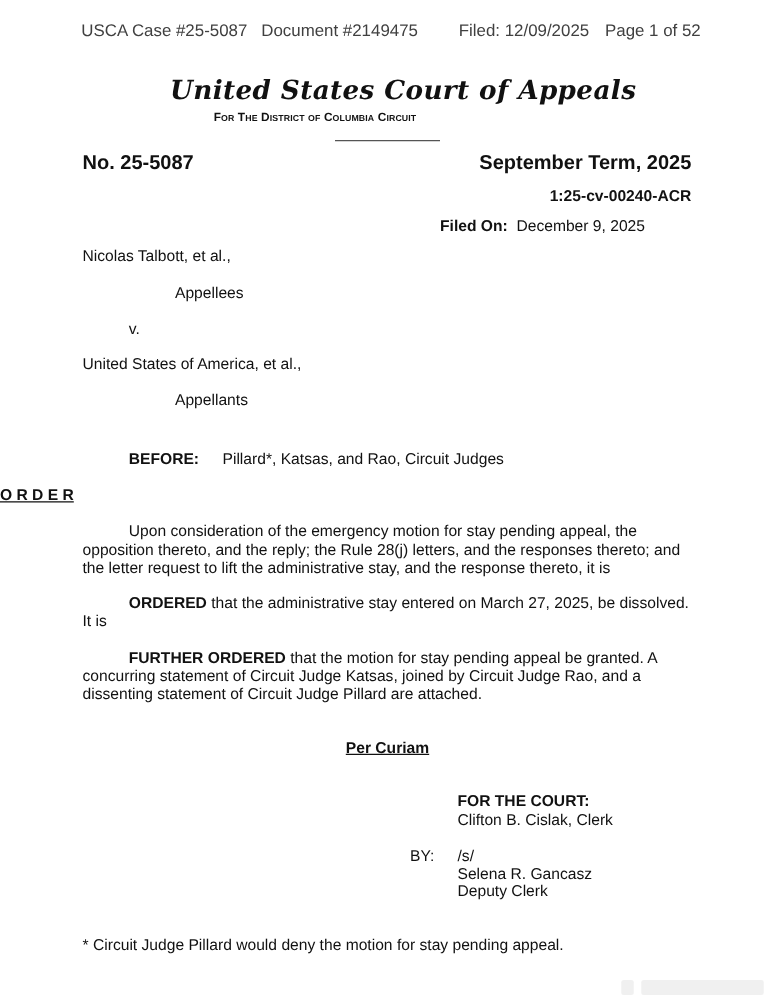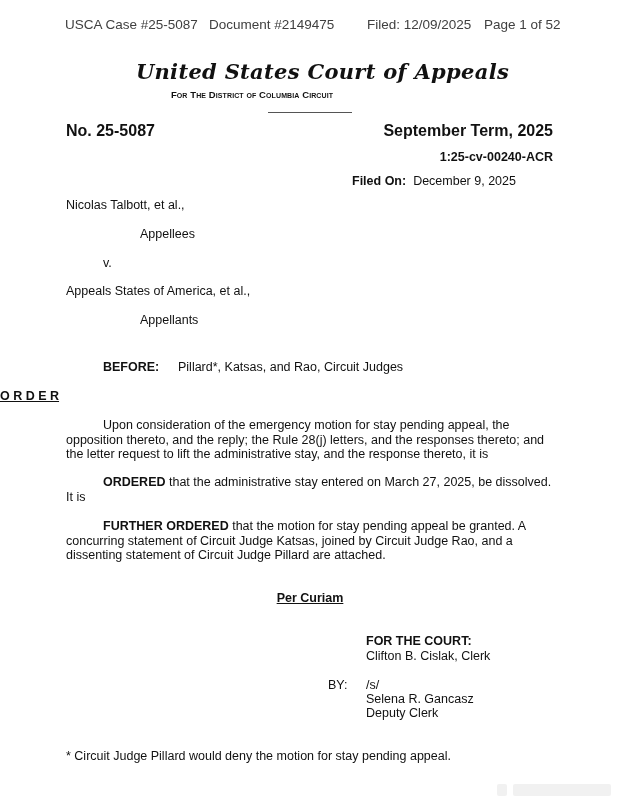--- a/index.html
+++ b/index.html
@@ -39,21 +39,21 @@
 <div class="abs big" style="right:71px">September Term, 2025</div>
 <div class="abs t13 b" style="top:150px; right:71px">1:25-cv-00240-ACR</div>
 <div class="abs t13" style="top:174px; left:352px">
   <span class="b">Filed On:</span>&nbsp;
   <span>December 9, 2025</span>
 </div>
 
 <div class="abs t13" style="top:198px; left:66px">Nicolas Talbott, et al.,</div>
 <div class="abs t13" style="top:227px; left:140px">Appellees</div>
 <div class="abs t13" style="top:256px; left:103px">v.</div>
-<div class="abs t13" style="top:284px; left:66px">Appeals States of America, et al.,</div>
+<div class="abs t13" style="top:284px; left:66px">United States of America, et al.,</div>
 <div class="abs t13" style="top:313px; left:140px">Appellants</div>
 
 <div class="abs t13 b" style="top:360px; left:103px">BEFORE:</div>
 <div class="abs t13" style="top:360px; left:178px">Pillard*, Katsas, and Rao, Circuit Judges</div>
 
 <div class="abs t13 b u" style="top:389px; left:0; width:624px; text-align:left">O R D E R</div>
 
 <div class="para" style="top:418px">
   <span class="indent"></span><span>Upon consideration of the emergency motion for stay pending appeal, the opposition thereto, and the reply; the Rule 28(j) letters, and the responses thereto; and the letter request to lift the administrative stay, and the response thereto, it is</span>
 </div>

